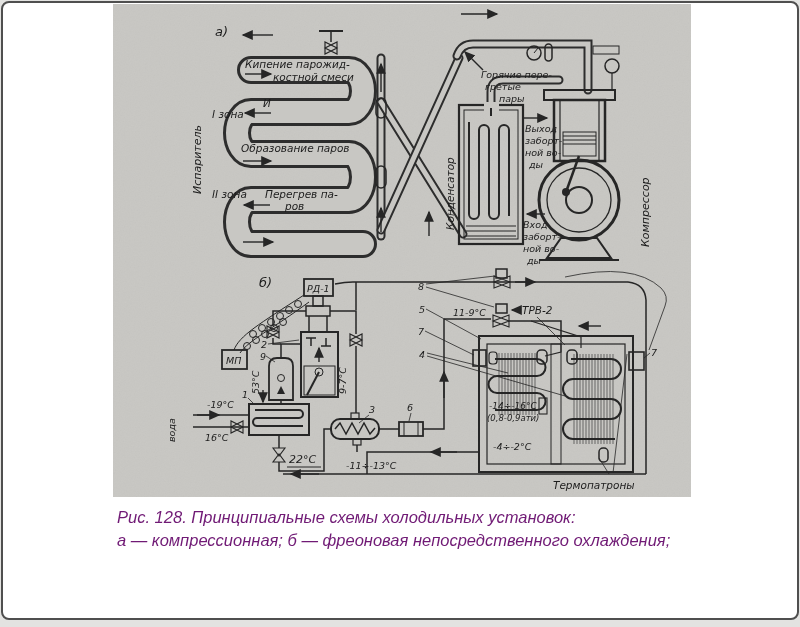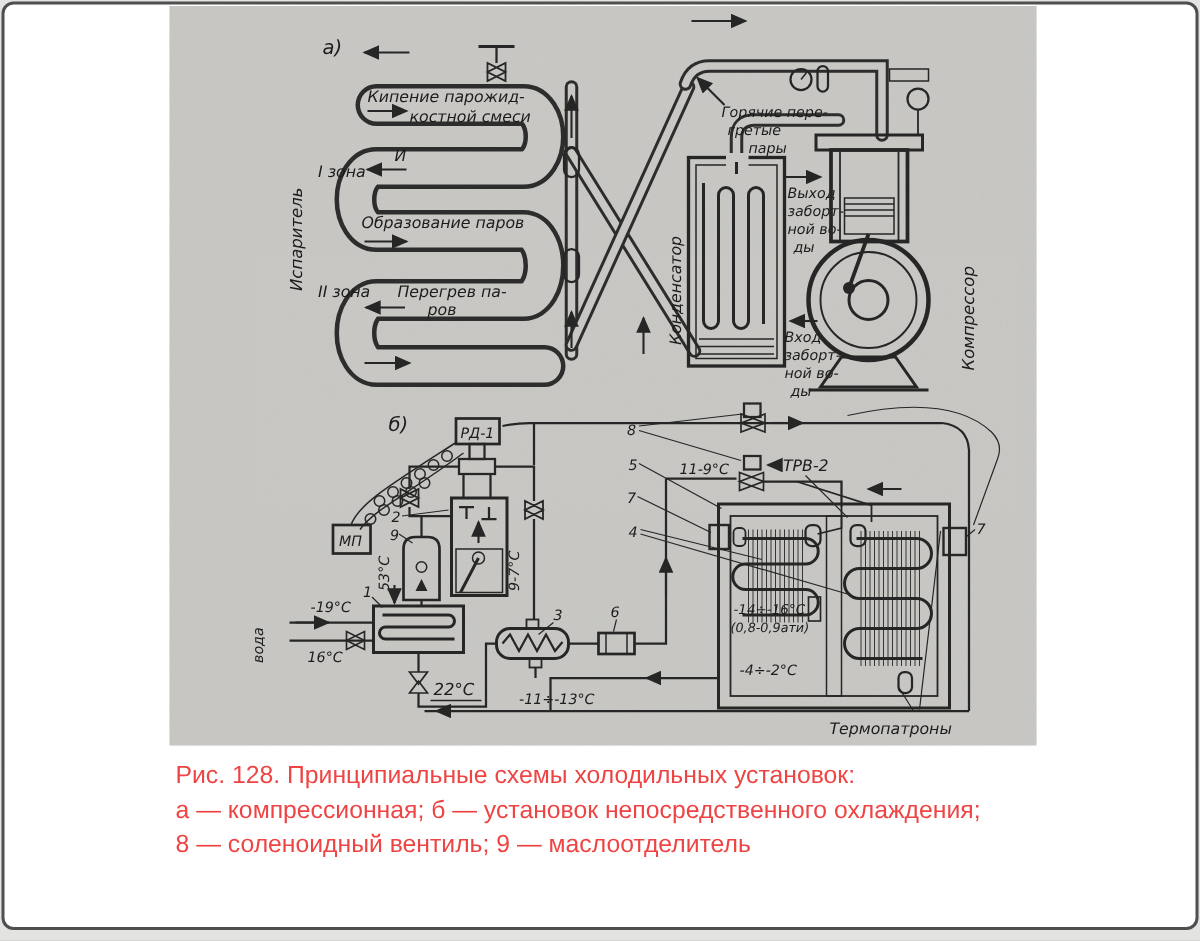--- a/index.html
+++ b/index.html
@@ -3,21 +3,21 @@
 <meta charset="utf-8">
 <style>
   html,body{margin:0;padding:0;}
   body{background:#e3e3e1;font-family:"Liberation Sans",sans-serif;}
   .page{position:relative;width:800px;height:627px;overflow:hidden;}
   .frame{position:absolute;left:1px;top:1px;width:794px;height:615px;
          background:#ffffff;border:2px solid #4f4f4f;border-radius:8px;}
   .scan{position:absolute;left:110px;top:1px;width:578px;height:493px;
         background:#c8c7c3;overflow:hidden;}
   .caption{position:absolute;left:114px;top:503px;width:660px;
-           font-size:16.5px;line-height:23px;color:#ef4444;}
+           font-size:16.5px;line-height:23px;color:#701a75;font-style:italic;}
   svg text{font:italic 10px "DejaVu Sans",sans-serif;fill:#1c1c1c;}
   .fs13{font-size:13px;} .fs11{font-size:11px;} .fs105{font-size:10.5px;}
   .fs95{font-size:9.5px;} .fs9{font-size:9px;} .fs85{font-size:8.5px;}
   .ink{stroke:#262626;fill:none;}
   .thin{stroke:#262626;stroke-width:0.8;fill:none;}
   .w15{stroke-width:1.5;} .w2{stroke-width:2;} .w22{stroke-width:2.2;}
   .duct-o{stroke:#2d2d2d;stroke-width:28;fill:none;stroke-linecap:round;}
   .duct-i{stroke:#c8c7c3;stroke-width:22;fill:none;stroke-linecap:round;}
   .po{stroke:#2d2d2d;stroke-width:9;fill:none;stroke-linecap:round;}
   .pi{stroke:#c8c7c3;stroke-width:5;fill:none;stroke-linecap:round;}
@@ -356,18 +356,17 @@
       <text x="440" y="485" class="fs105">Термопатроны</text>
       <line x1="496" y1="470" x2="486" y2="454" class="thin"></line>
       <line x1="500" y1="469" x2="514" y2="350" class="thin"></line>
       <text transform="translate(233 390) rotate(-90)" class="fs95">9-7°C</text>
     </g>
    </svg>
   </div>
 
   <div class="caption">
     <div>Рис. 128. Принципиальные схемы холодильных установок:</div>
-    <div>а — компрессионная; б — установок непосредственного охлаждения;</div>
-    <div>8 — соленоидный вентиль; 9 — маслоотделитель</div>
+    <div>а — компрессионная; б — фреоновая непосредственного охлаждения;</div>
   </div>
 
  </div>
 </div>
 
 </body></html>

